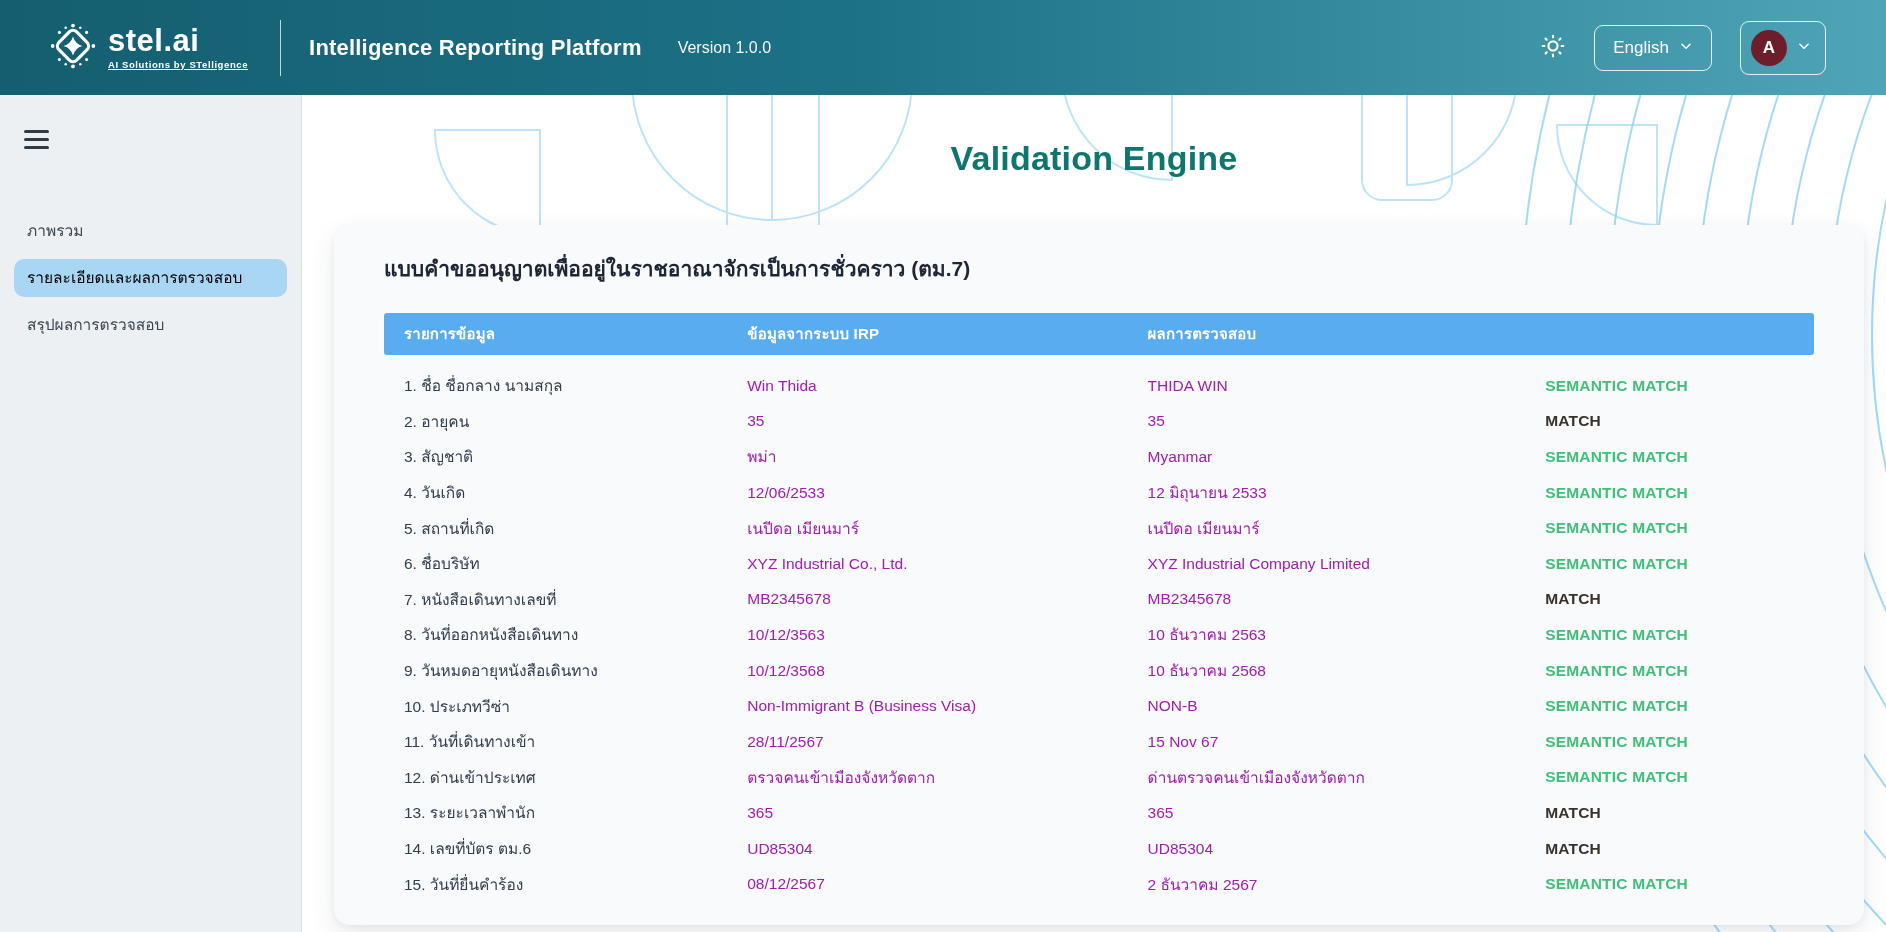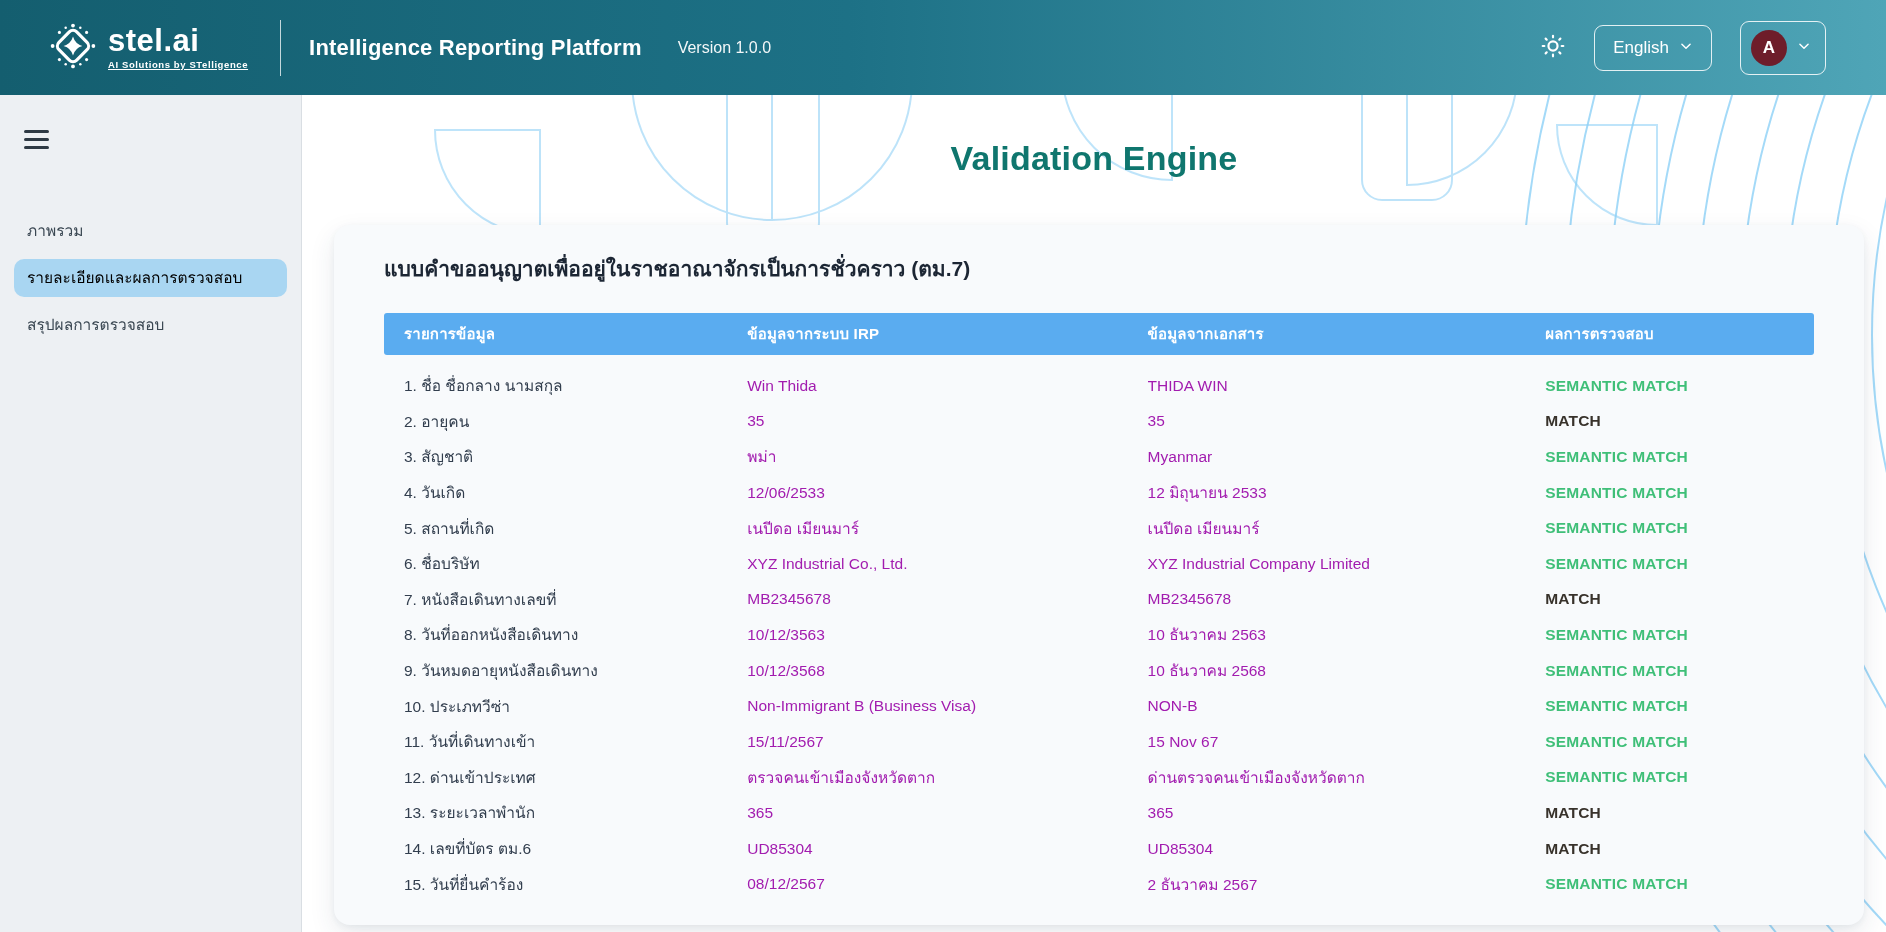--- a/index.html
+++ b/index.html
@@ -204,21 +204,20 @@
     </svg>
 
     <h1 class="page-title">Validation Engine</h1>
 
     <div class="card">
       <div class="card-title">แบบคำขออนุญาตเพื่ออยู่ในราชอาณาจักรเป็นการชั่วคราว (ตม.7)</div>
 
       <div class="thead grid-cols">
         <div class="hcell c-item">รายการข้อมูล</div>
         <div class="hcell">ข้อมูลจากระบบ IRP</div>
-        <div class="hcell">ข้อมูลจากเอกสาร</div>
         <div class="hcell">ผลการตรวจสอบ</div>
       </div>
 
       <div class="tbody">
   <div class="trow grid-cols">
     <div class="cell c-item">1. ชื่อ ชื่อกลาง นามสกุล</div>
     <div class="cell c-irp">Win Thida</div>
     <div class="cell c-doc">THIDA WIN</div>
     <div class="cell c-result res-green">SEMANTIC MATCH</div>
   </div>
@@ -281,21 +280,21 @@
 
   <div class="trow grid-cols">
     <div class="cell c-item">10. ประเภทวีซ่า</div>
     <div class="cell c-irp">Non-Immigrant B (Business Visa)</div>
     <div class="cell c-doc">NON-B</div>
     <div class="cell c-result res-green">SEMANTIC MATCH</div>
   </div>
 
   <div class="trow grid-cols">
     <div class="cell c-item">11. วันที่เดินทางเข้า</div>
-    <div class="cell c-irp">15/11/2567</div>
+    <div class="cell c-irp">28/11/2567</div>
     <div class="cell c-doc">15 Nov 67</div>
     <div class="cell c-result res-green">SEMANTIC MATCH</div>
   </div>
 
   <div class="trow grid-cols">
     <div class="cell c-item">12. ด่านเข้าประเทศ</div>
     <div class="cell c-irp">ตรวจคนเข้าเมืองจังหวัดตาก</div>
     <div class="cell c-doc">ด่านตรวจคนเข้าเมืองจังหวัดตาก</div>
     <div class="cell c-result res-green">SEMANTIC MATCH</div>
   </div>

